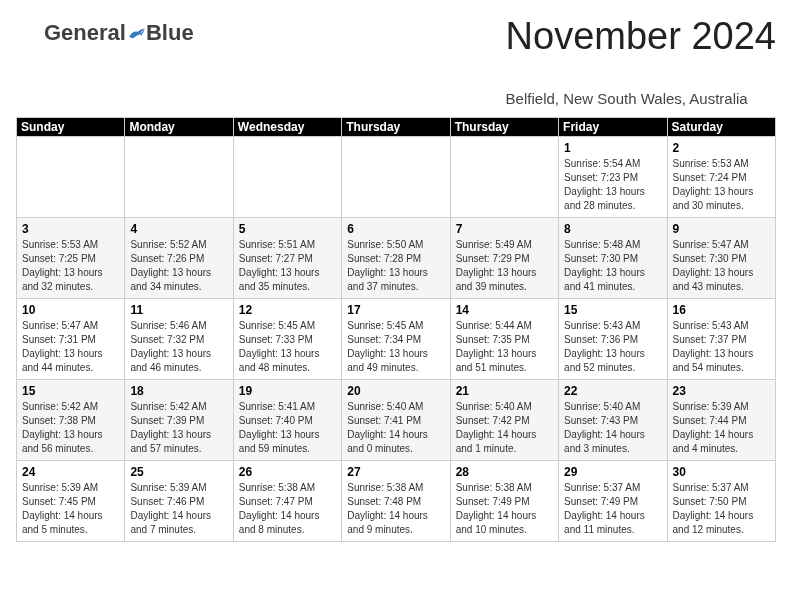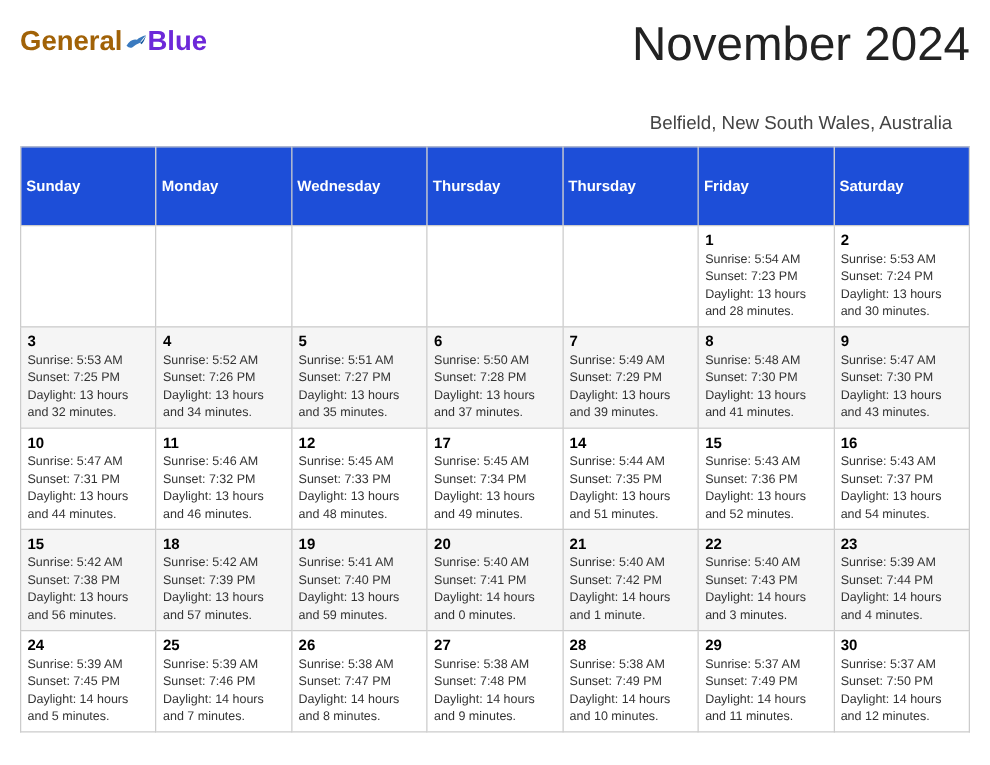--- a/index.html
+++ b/index.html
@@ -21,50 +21,50 @@
       flex-direction: column;
       align-items: flex-start;
       margin-top: 4px;
     }
     .logo-text {
       display: flex;
       align-items: center;
       font-size: 22px;
       font-weight: bold;
     }
-    .logo-general { color: #a16207; }
-    .logo-blue { color: #6d28d9; }
+    .logo-general { color: #404040; margin-left: 28px; }
+    .logo-blue { color: #404040; }
     .logo-bird {
       width: 18px;
       height: 18px;
       margin-left: 2px;
     }
     .title-block {
-      text-align: center;
+      text-align: left;
     }
     .month-title {
       font-size: 38px;
       font-weight: normal;
       color: #222;
       line-height: 1.1;
     }
     .subtitle {
       font-size: 15px;
       color: #444;
       margin-top: 32px;
     }
     .calendar {
       width: 100%;
       border-collapse: collapse;
       font-size: 11px;
     }
     .calendar th {
-      background: #1d4ed8;
+      background: #000000;
       color: #fff;
-      padding: 24px 4px;
+      padding: 2px 4px;
       text-align: left;
       font-size: 12px;
       font-weight: bold;
       border: 1px solid #ccc;
     }
     .calendar td {
       vertical-align: top;
       border: 1px solid #ccc;
       padding: 4px 5px;
       min-height: 80px;

